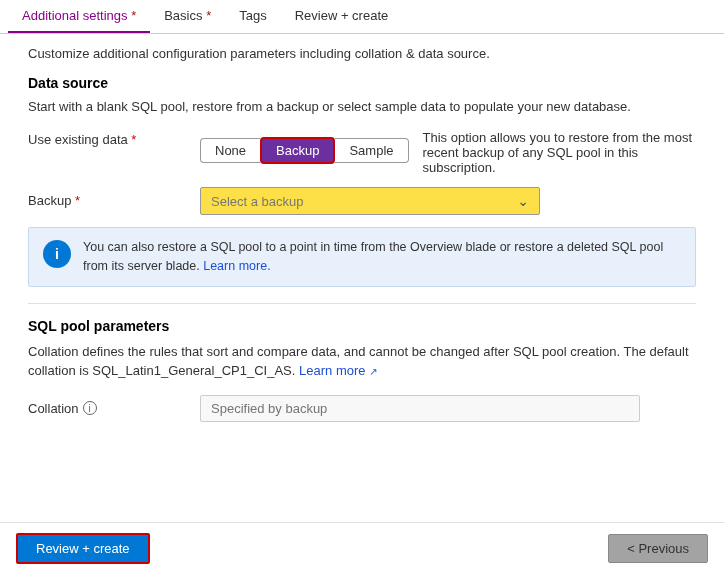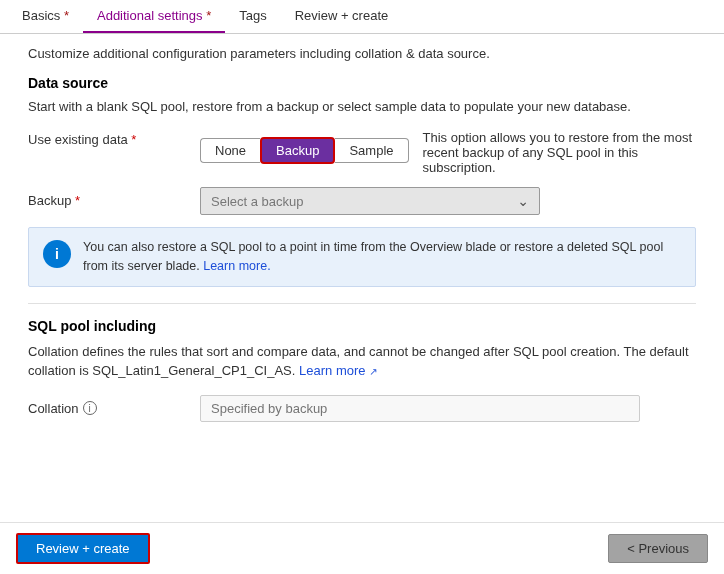--- a/index.html
+++ b/index.html
@@ -123,21 +123,21 @@
       gap: 4px;
     }
 
     .select-dropdown {
       display: flex;
       align-items: center;
       border: 1px solid #999;
       border-radius: 2px;
       padding: 5px 10px;
       min-width: 340px;
-      background: #e5e5e5;
+      background: #fde047;
       cursor: pointer;
       justify-content: space-between;
     }
 
     .select-placeholder {
       color: #777;
       font-size: 13px;
     }
 
     .chevron-down {
@@ -269,26 +269,26 @@
       cursor: pointer;
       font-size: 13px;
     }
 
     .spacer { flex: 1; }
   </style>
 </head>
 <body>
 
 <div class="tab-bar">
+  <div class="tab active-pink tab" style="color:#8b008b; border-bottom:2px solid #8b008b; font-weight:500; padding:8px 14px; cursor:pointer;">
+    <span>Additional settings</span>
+    <span style="color:#a31515;"> *</span>
+  </div>
   <div class="tab">
     <span>Basics</span>
-    <span style="color:#a31515;"> *</span>
-  </div>
-  <div class="tab active-pink tab" style="color:#8b008b; border-bottom:2px solid #8b008b; font-weight:500; padding:8px 14px; cursor:pointer;">
-    <span>Additional settings</span>
     <span style="color:#a31515;"> *</span>
   </div>
   <div class="tab">
     <span>Tags</span>
   </div>
   <div class="tab">
     <span>Review + create</span>
   </div>
 </div>
 
@@ -328,21 +328,21 @@
   <div class="info-box">
     <div class="info-icon">i</div>
     <div class="info-text">
       <span>You can also restore a SQL pool to a point in time from the Overview blade or restore a deleted SQL pool from its server blade.</span>
       <a class="learn-more-link" href="#">Learn more.</a>
     </div>
   </div>
 
   <hr class="divider">
 
-  <div class="section-title">SQL pool including</div>
+  <div class="section-title">SQL pool parameters</div>
   <p class="collation-desc">
     <span>Collation defines the rules that sort and compare data, and cannot be changed after SQL pool creation. The default collation is SQL_Latin1_General_CP1_CI_AS.</span>
     <a class="learn-more-link" href="#">
       <span>Learn more</span>
       <span style="font-size:10px;">↗</span>
     </a>
   </p>
 
   <div class="collation-row">
     <div class="collation-label">

